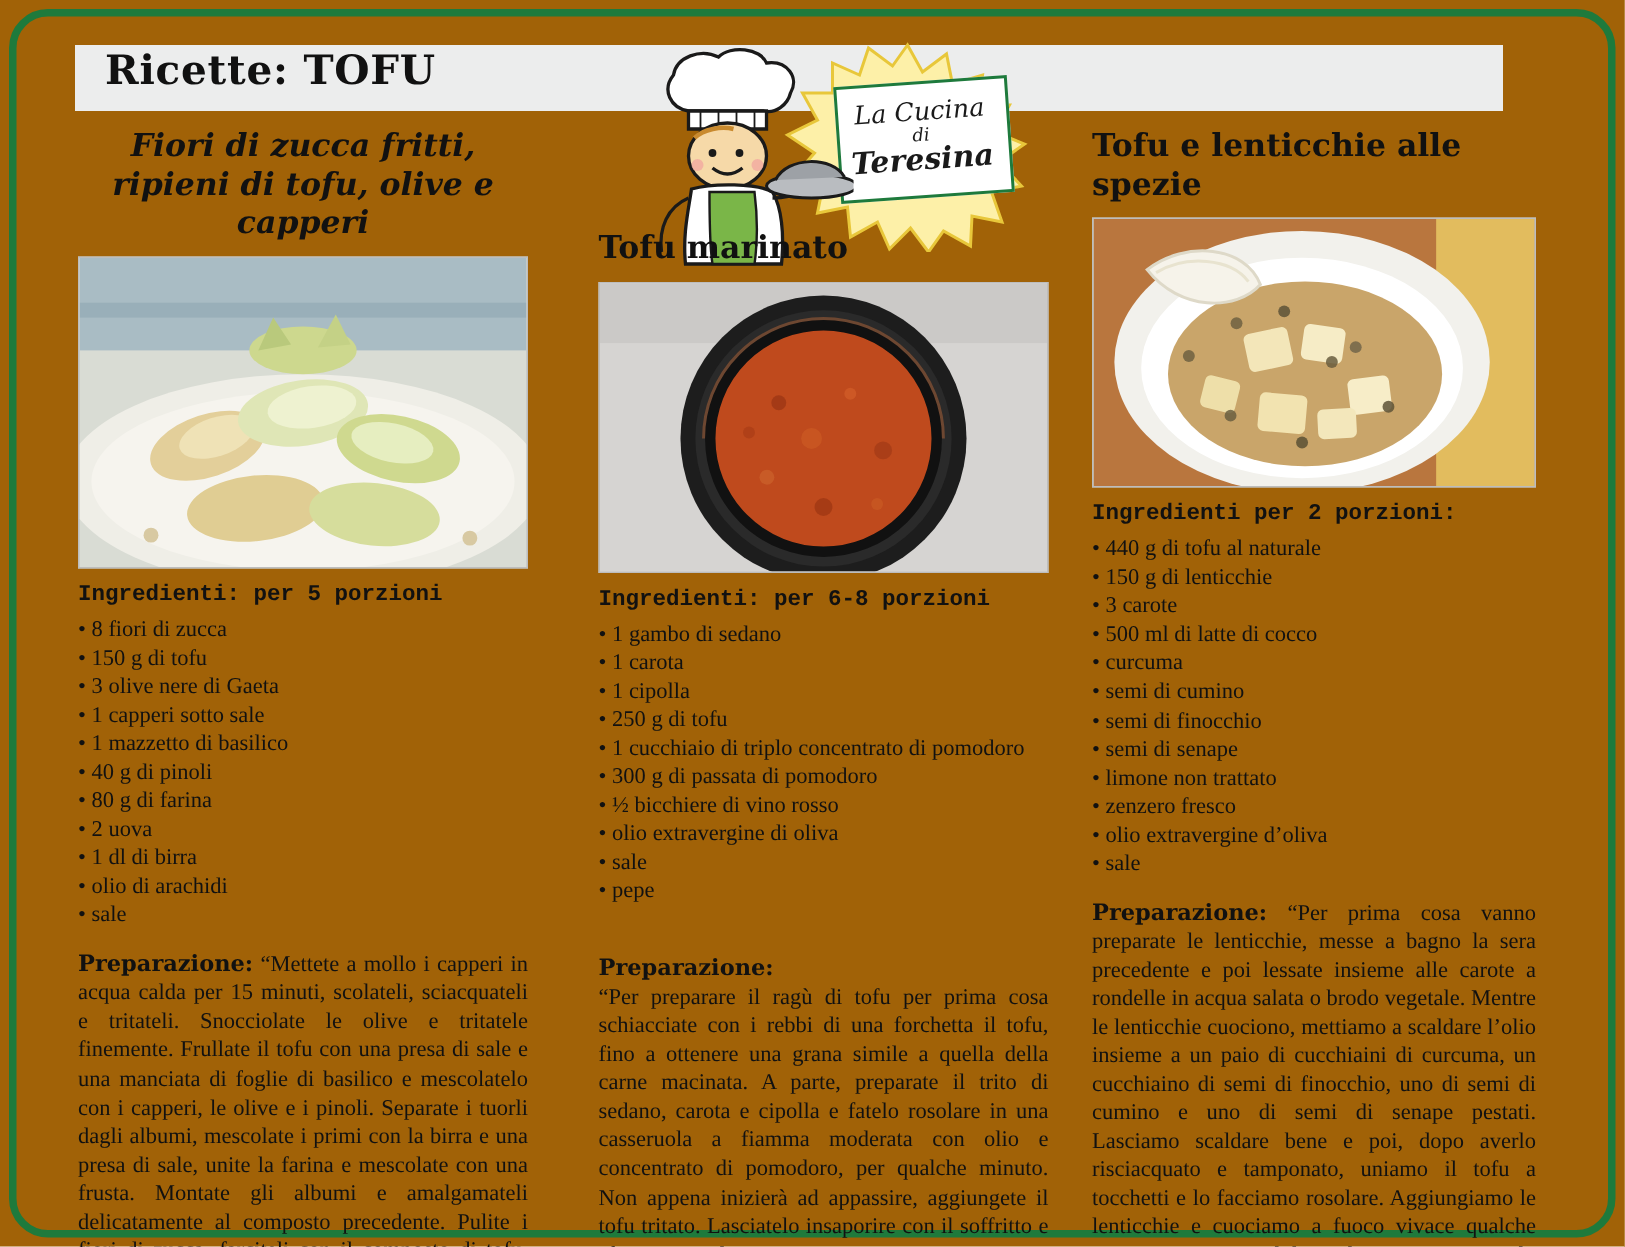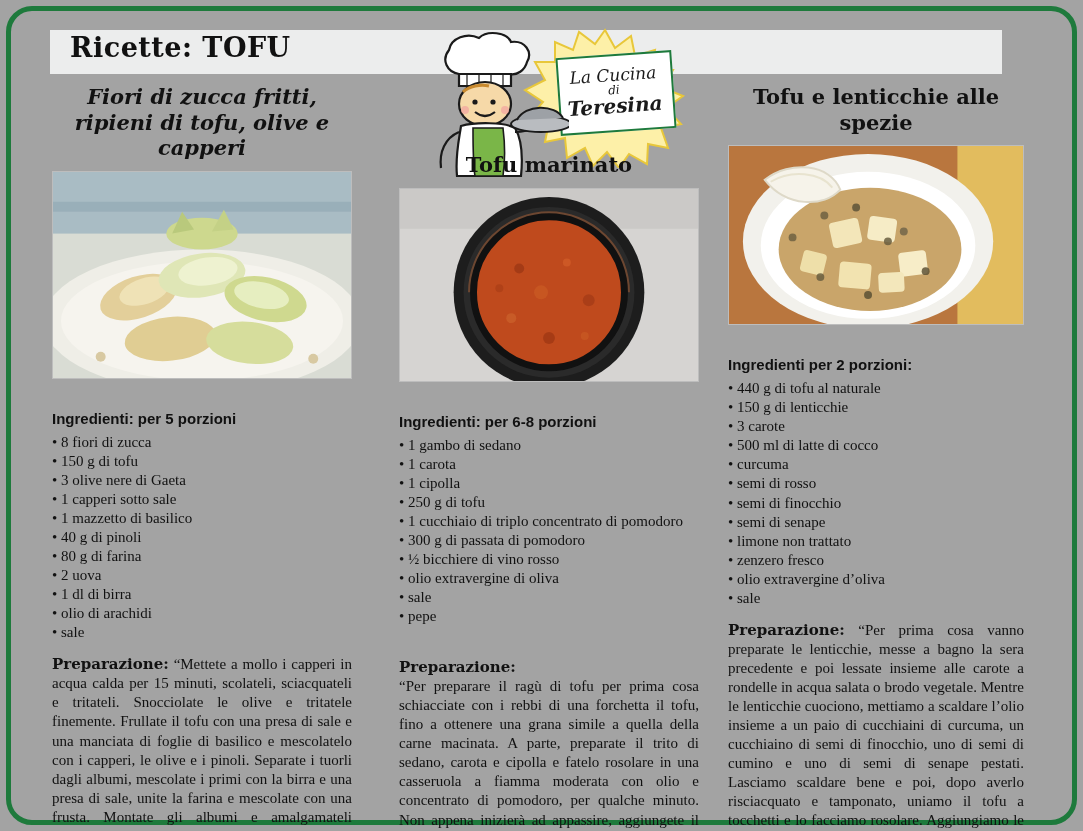--- a/index.html
+++ b/index.html
@@ -4,21 +4,21 @@
 <style>
   html,body{margin:0;padding:0;}
   body{
     width:1083px;height:831px;
     background:#ffffff;
     font-family:"Liberation Serif", serif;
     overflow:hidden;
   }
   .page{
     position:absolute;inset:0;
-    background:#a3a3a3;
+    background:#a16207;
     box-sizing:border-box;
   }
   
   .frame{
     position:absolute;
     left:6px;top:6px;right:6px;bottom:6px;
     border:5px solid #1e7a3c;
     border-radius:26px;
     box-sizing:border-box;
   }
@@ -43,34 +43,33 @@
   .col2{left:365px;width:300px;}
   .col3{left:694px;width:296px;}
 
   .recipe-title{
     font-family:"DejaVu Serif", serif;
     font-weight:bold;
     font-size:21px;
     line-height:1.22;
     color:#111;
     margin:0 0 10px 0;
-    text-align:center;
   }
   .c1title{text-align:center;padding:0 4px;font-style:italic;}
   .photo{
     width:100%;
     border:1px solid #bdbdbd;
     box-sizing:border-box;
     display:block;
     position:relative;
     overflow:hidden;
   }
   .sect-label{
-    font-family:Liberation Sans, sans-serif;
-    font-weight:bold;font-size:15px;color:#111;margin-top:22px;
+    font-family:Liberation Mono, monospace;
+    font-weight:bold;font-size:15px;color:#111;
   }
   .ing-list{
     margin:6px 0 0 0;padding:0;list-style:none;
     font-size:15px;line-height:1.27;color:#111;
   }
   .ing-list li{margin:0;padding:0;}
   .prep{
     margin-top:13px;
     font-size:15px;line-height:1.27;color:#111;
     text-align:justify;
@@ -284,21 +283,21 @@
       </div>
 
       <div style="height:9px"></div>
       <div class="sect-label">Ingredienti per 2 porzioni:</div>
       <ul class="ing-list">
         <li>• 440 g di tofu al naturale</li>
         <li>• 150 g di lenticchie</li>
         <li>• 3 carote</li>
         <li>• 500 ml di latte di cocco</li>
         <li>• curcuma</li>
-        <li>• semi di rosso</li>
+        <li>• semi di cumino</li>
         <li>• semi di finocchio</li>
         <li>• semi di senape</li>
         <li>• limone non trattato</li>
         <li>• zenzero fresco</li>
         <li>• olio extravergine d’oliva</li>
         <li>• sale</li>
       </ul>
 
       <div class="prep">
         <b>Preparazione:</b>

